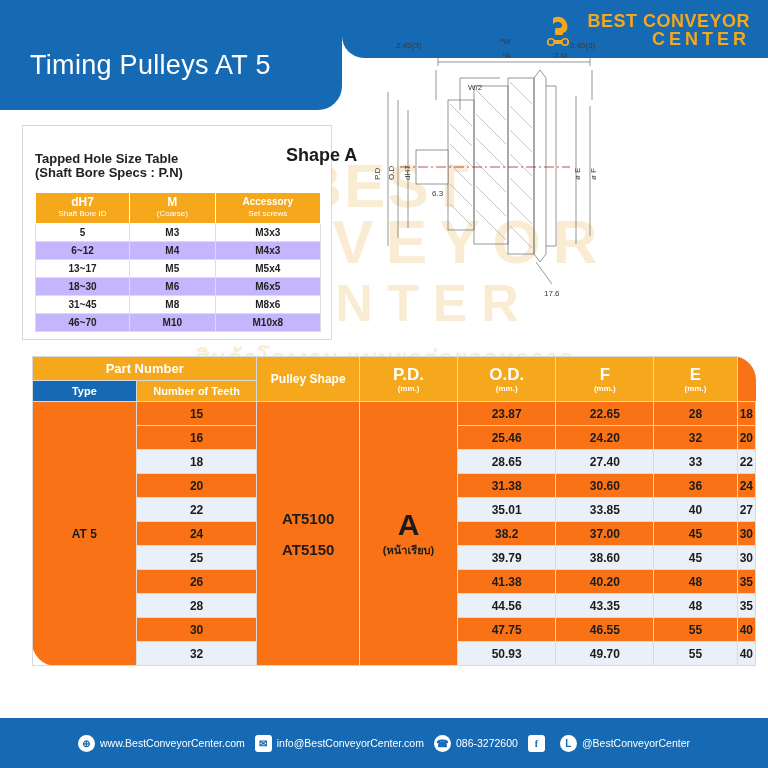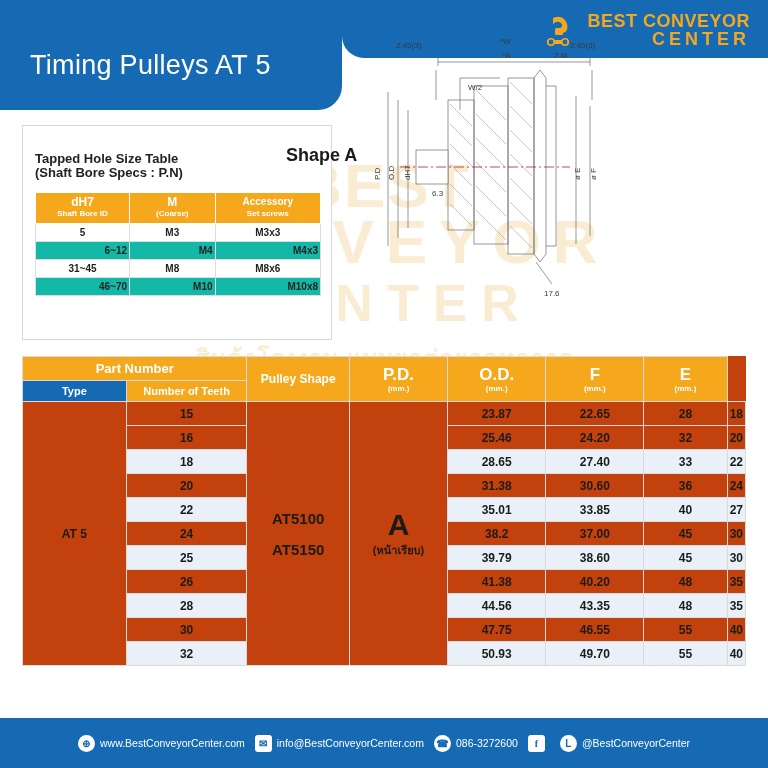--- a/index.html
+++ b/index.html
@@ -61,43 +61,43 @@
   .spec-table {
     position: absolute; left: 12px; top: 66px; width: 286px;
     border-collapse: collapse;
     font-size: 10px;
   }
   .spec-table th {
     background: #f5a81c; color: #ffffff; border: 1px solid #ffffff;
     padding: 3px 2px; text-align: center; line-height: 12px;
   }
   .spec-table th .big { font-size: 12px; font-weight: bold; display:block;}
-  .spec-table th .sm { font-size: 8px; font-weight: bold; display:block;}
+  .spec-table th .sm { font-size: 8px; font-weight: normal; display:block;}
   .spec-table td {
     border: 1px solid #ddd; text-align: center; padding: 3px 2px;
     font-size: 10px; font-weight: bold; color: #222;
   }
-  .spec-table tr.alt td { background: #14b8a6; text-align: right; }
+  .spec-table tr.alt td { background: #c4b5fd; }
 
   
   .drawing {
     position: absolute; left: 340px; top: 0; width: 428px; height: 348px;
     z-index: 1;
   }
   .shape-a-label {
     position: absolute; left: 286px; top: 145px;
     font-size: 18px; font-weight: bold; color: #1b1b1b;
     z-index: 3;
   }
 
   
   .main-table {
-    position: absolute; left: 22px; top: 356px; width: 724px;
+    position: absolute; left: 32px; top: 356px; width: 724px;
     border-collapse: collapse;
-    z-index: 2; background: #c2410c;
+    z-index: 2; background: #f97316; border-radius: 24px;
   }
   .main-table th, .main-table td {
     border: 1px solid #d9d9d9;
     text-align: center;
   }
   .main-table th.hdr-orange {
     background: #f5a81c; color: #ffffff; font-weight: bold;
     padding: 4px 2px;
   }
   .main-table th.hdr-blue {
@@ -264,20 +264,30 @@
         <td>5</td>
         <td>M3</td>
         <td>M3x3</td>
       </tr>
       <tr class="alt">
         <td>6~12</td>
         <td>M4</td>
         <td>M4x3</td>
       </tr>
       <tr>
+        <td>13~17</td>
+        <td>M5</td>
+        <td>M5x4</td>
+      </tr>
+      <tr class="alt">
+        <td>18~30</td>
+        <td>M6</td>
+        <td>M6x5</td>
+      </tr>
+      <tr>
         <td>31~45</td>
         <td>M8</td>
         <td>M8x6</td>
       </tr>
       <tr class="alt">
         <td>46~70</td>
         <td>M10</td>
         <td>M10x8</td>
       </tr>
     </tbody>

